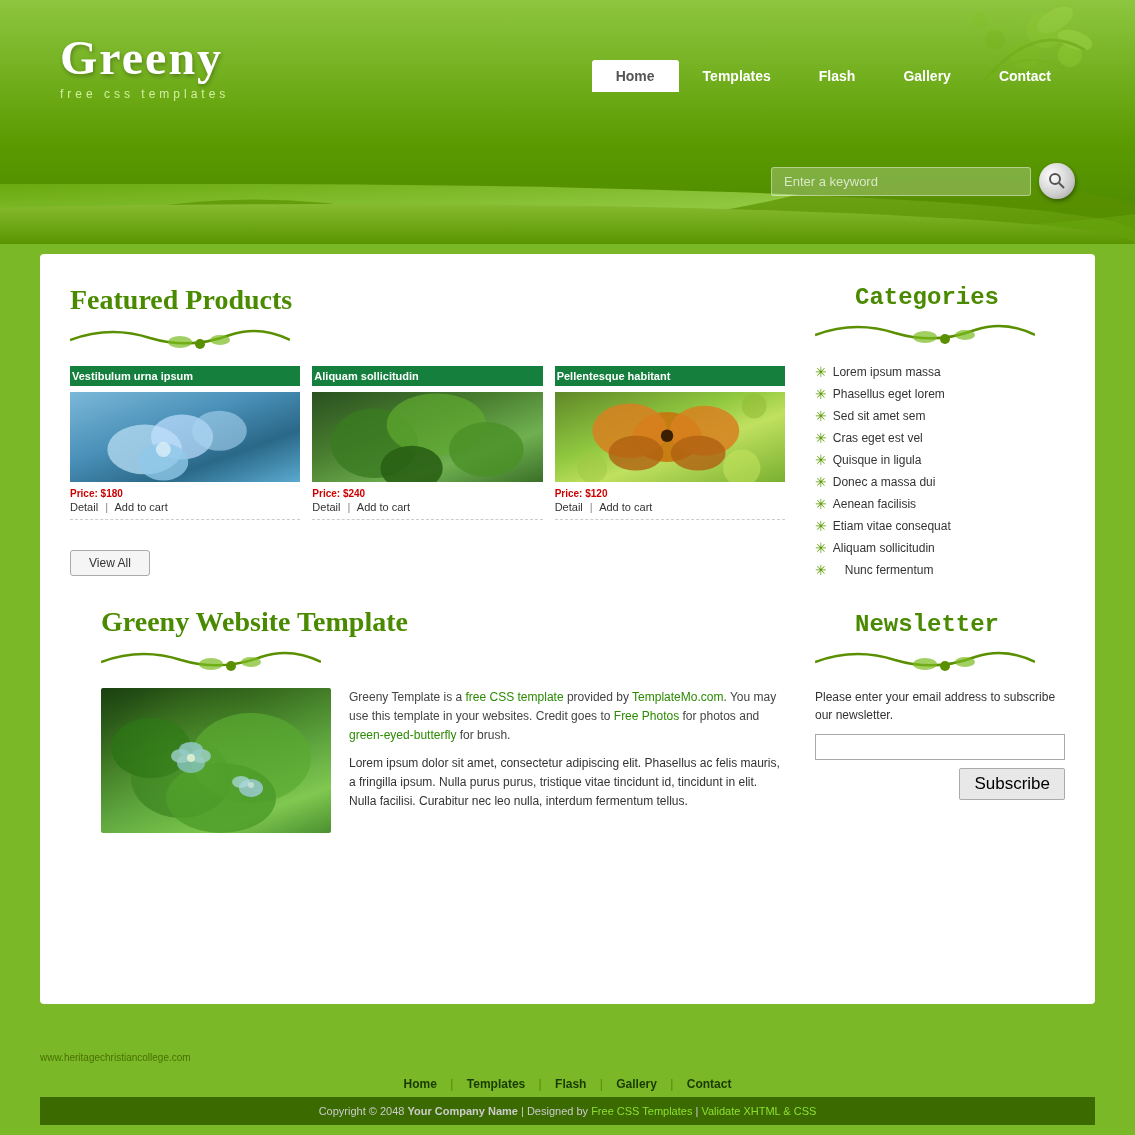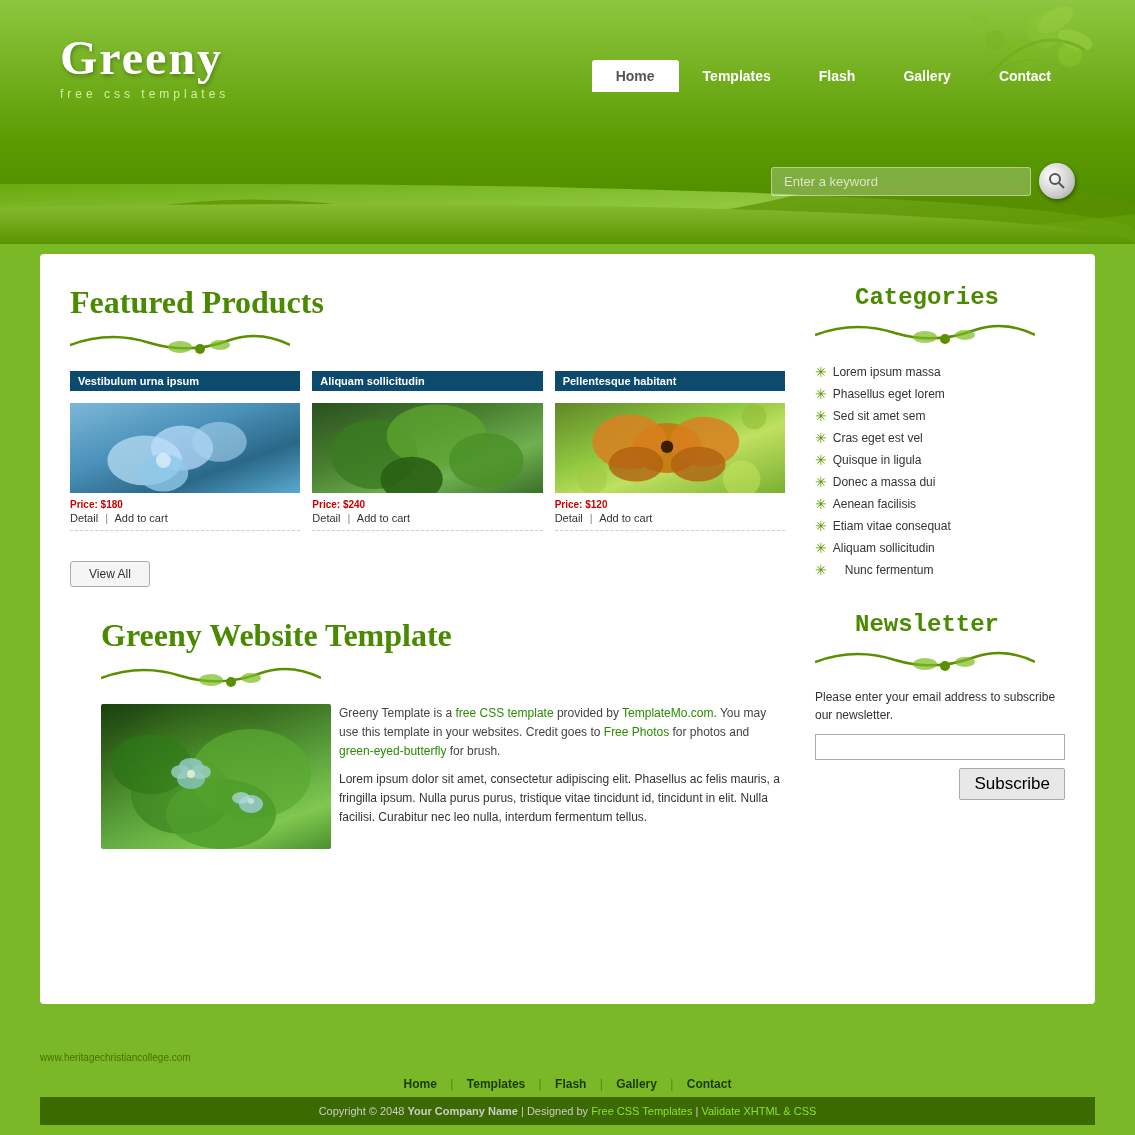--- a/index.html
+++ b/index.html
@@ -124,21 +124,21 @@
     }
 
     
     .right-sidebar {
       width: 250px;
       flex-shrink: 0;
     }
 
     
     .section-title {
-      font-size: 32px;
+      font-size: 28px;
       font-weight: bold;
       color: #4a8a00;
       font-family: Georgia, serif;
     }
 
     
     .title-deco {
       height: 30px;
       margin: 4px 0 16px 0;
       position: relative;
@@ -152,26 +152,26 @@
     .products-grid {
       display: flex;
       gap: 12px;
       margin-bottom: 20px;
     }
     .product-card {
       flex: 1;
       min-width: 0;
     }
     .product-label {
-      background: #0c4a6e;
+      background: #15803d;
       color: #fff;
       font-size: 11px;
       font-weight: bold;
-      padding: 4px 8px;
-      margin-bottom: 12px;
+      padding: 4px 2px;
+      margin-bottom: 6px;
     }
     .product-img {
       width: 100%;
       height: 90px;
       overflow: hidden;
     }
 
     .product-price {
       color: #cc0000;
       font-size: 10px;
@@ -205,21 +205,21 @@
       font-size: 12px;
       cursor: pointer;
       border-radius: 3px;
       margin-top: 10px;
     }
 
     
     .about-section { margin-top: 30px; padding-left: 31px; }
     .about-content {
       display: flex;
-      gap: 8px;
+      gap: 18px;
       margin-top: 10px;
     }
     .about-img {
       width: 230px;
       height: 145px;
       flex-shrink: 0;
       background: linear-gradient(135deg, #1a4a10 0%, #3a7a20 30%, #5aaa30 60%, #2a6a18 100%);
       border-radius: 2px;
       overflow: hidden;
       position: relative;

